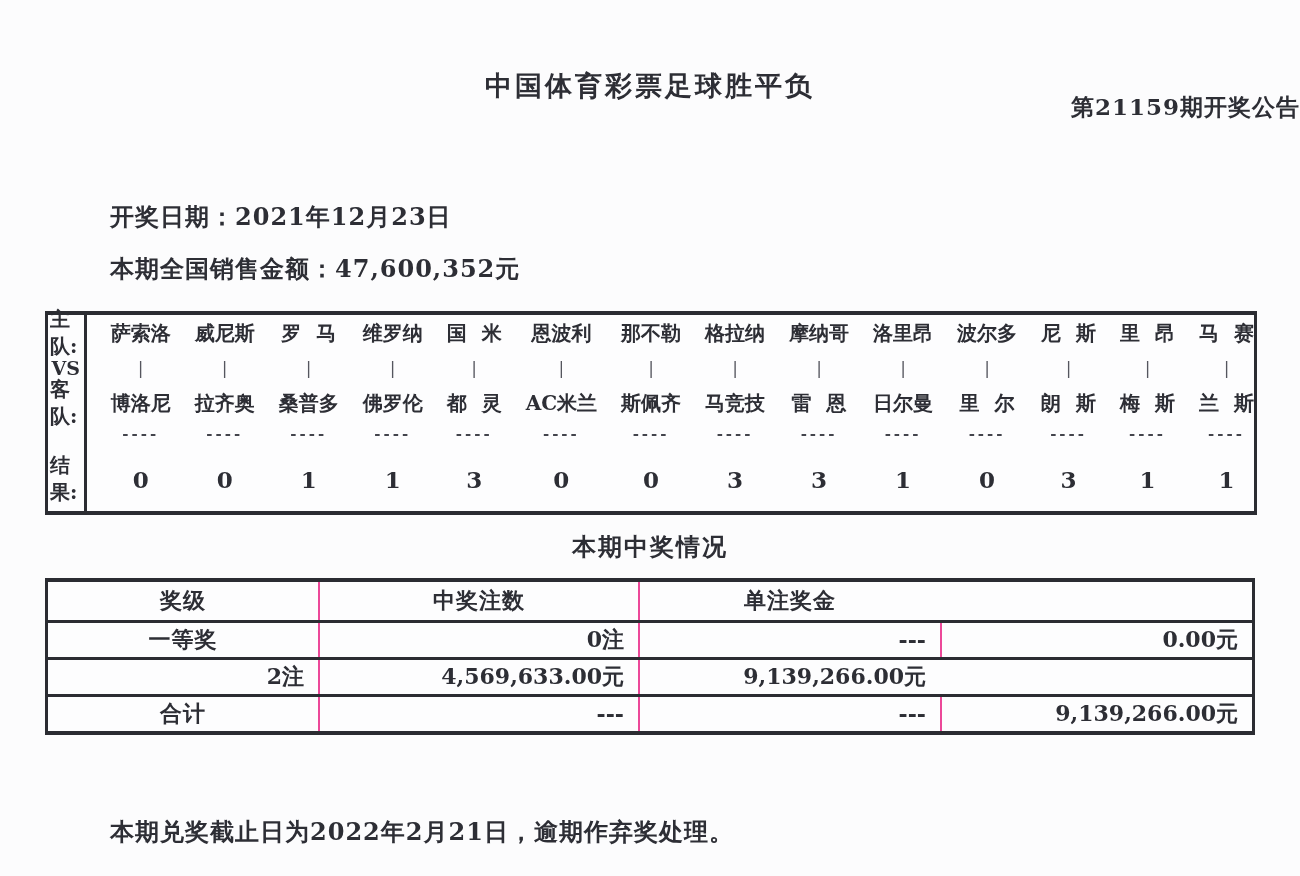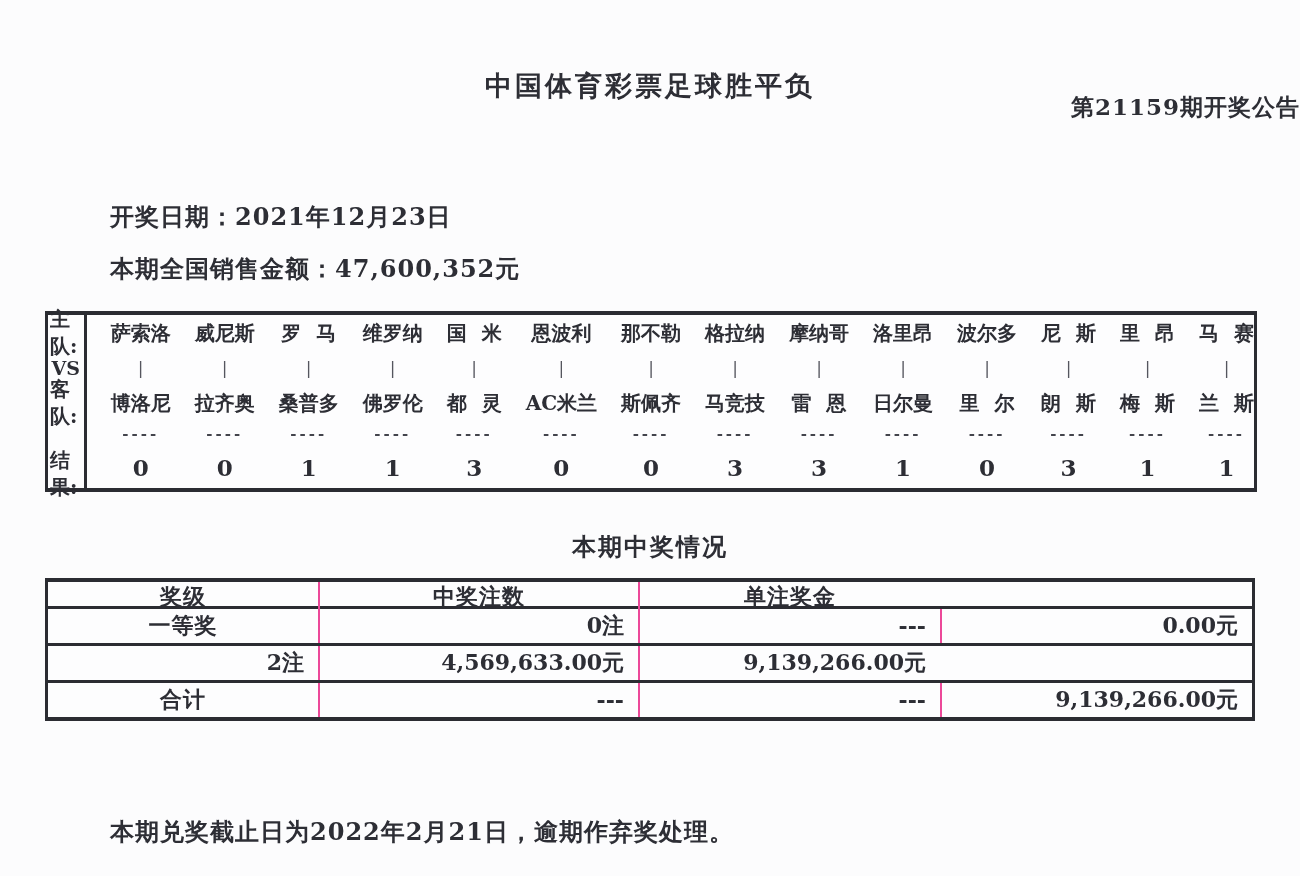--- a/index.html
+++ b/index.html
@@ -38,21 +38,21 @@
     position:absolute; top:531px; left:0; width:100%;
     text-align:center;
     font-size:24px; font-weight:700; letter-spacing:2px;
   }
   .line-rollover { top:750px; }
   .line-deadline { top:816px; }
 
   
   .match-table {
     position:absolute; top:311px; left:45px;
-    width:1212px; height:181px;
+    width:1212px; height:204px;
     border:3px solid #2b2c32;
     border-top-width:4px; border-bottom-width:4px;
     display:flex;
     background:#fdfdfe;
   }
   .label-col {
     width:65px;
     border-right:3px solid #2b2c32;
     display:grid;
     grid-template-rows:36px 34px 36px 26px 1fr;
@@ -86,21 +86,21 @@
     position:absolute; top:578px; left:45px;
     width:1210px;
     border:3px solid #2b2c32;
     border-top-width:4px; border-bottom-width:4px;
     background:#fdfdfe;
   }
   .prow {
     display:grid;
     grid-template-columns:270px 320px 302px 1fr;
   }
-  .prow.header { height:24px; }
+  .prow.header { height:38px; }
   .prow.body   { height:37px; border-top:3px solid #2b2c32; }
   .pcell {
     display:flex; align-items:center;
     font-size:22px; font-weight:600;
     white-space:nowrap;
   }
   .pcell + .pcell { border-left:2px solid #ec4899; }
   .prow.header .pcell {
     justify-content:center; font-weight:700; letter-spacing:1px;
   }

